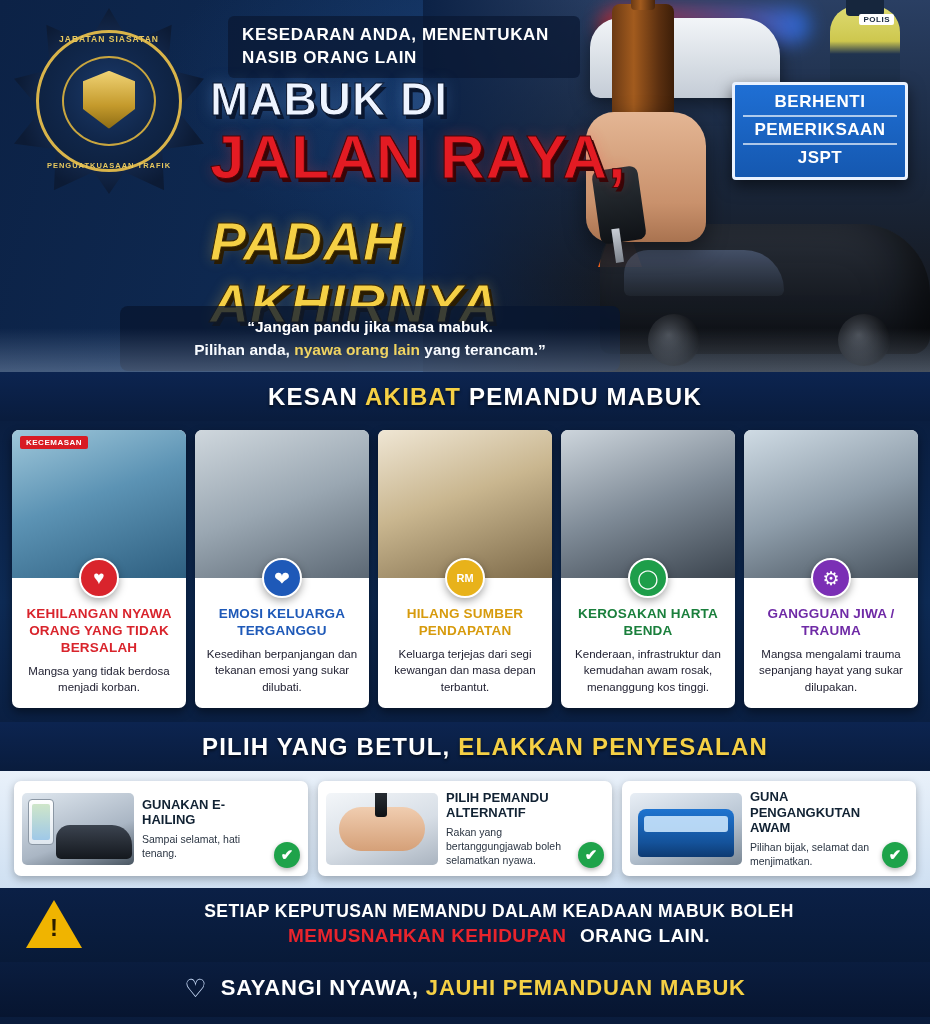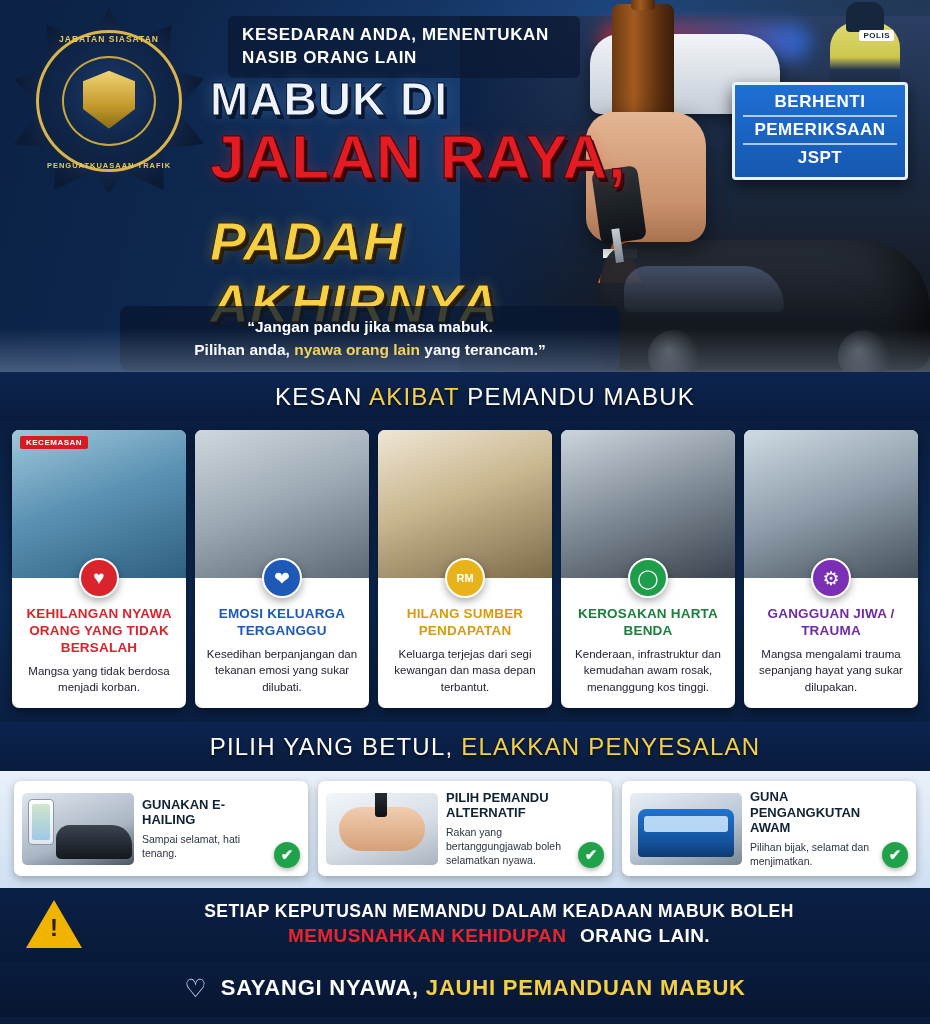--- a/index.html
+++ b/index.html
@@ -21,21 +21,21 @@
   
   .hero {
     position: relative;
     height: 372px;
     background:
       radial-gradient(ellipse at 78% 22%, rgba(40,90,160,.55), transparent 55%),
       linear-gradient(105deg, #0c2246 0%, #0f2b54 42%, #163a6b 60%, #1d2b3c 78%, #232c38 100%);
     overflow: hidden;
   }
   .hero-photo {
-    position: absolute; top: 16px; right: 0; width: 470px; height: 372px;
+    position: absolute; top: 0; right: 0; width: 507px; height: 372px;
     background:
       linear-gradient(90deg, rgba(12,34,70,1) 0%, rgba(12,34,70,.55) 16%, rgba(12,34,70,0) 38%),
       linear-gradient(180deg, #2a3f63 0%, #1b2a42 40%, #161b24 75%, #0f141c 100%);
     padding-left: 8px;
   }
   
   .crash-car {
     position: absolute; right: 0; bottom: 18px; width: 330px; height: 130px;
     background: linear-gradient(180deg, #2b313b 0%, #171b22 60%, #0d1016 100%);
     border-radius: 40px 70px 18px 10px;
@@ -197,21 +197,21 @@
   }
 
   
   .band {
     position:relative;
     background: linear-gradient(180deg,#0c2450,#091c3d);
     padding: 11px 0 10px;
     text-align:center;
   }
   .band h2 {
-    color:#fff; font-size: 24px; font-weight:normal; letter-spacing: 1.2px;
+    color:#fff; font-size: 24px; font-weight:bold; letter-spacing: 1.2px;
     text-shadow: 0 2px 3px rgba(0,0,0,.6);
     padding-left: 40px;
   }
   .band h2 .hl { color:#f5d045; }
 
   
   .cards {
     display:flex; gap: 9px; padding: 9px 12px 14px;
     background: linear-gradient(180deg,#0a1e40, #0d2a54 60%, #0a1f42);
   }

